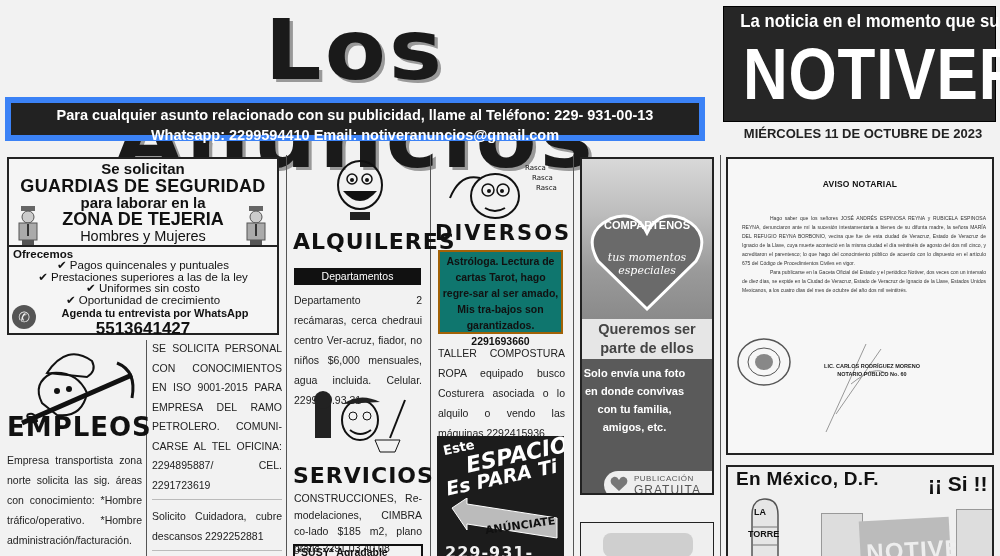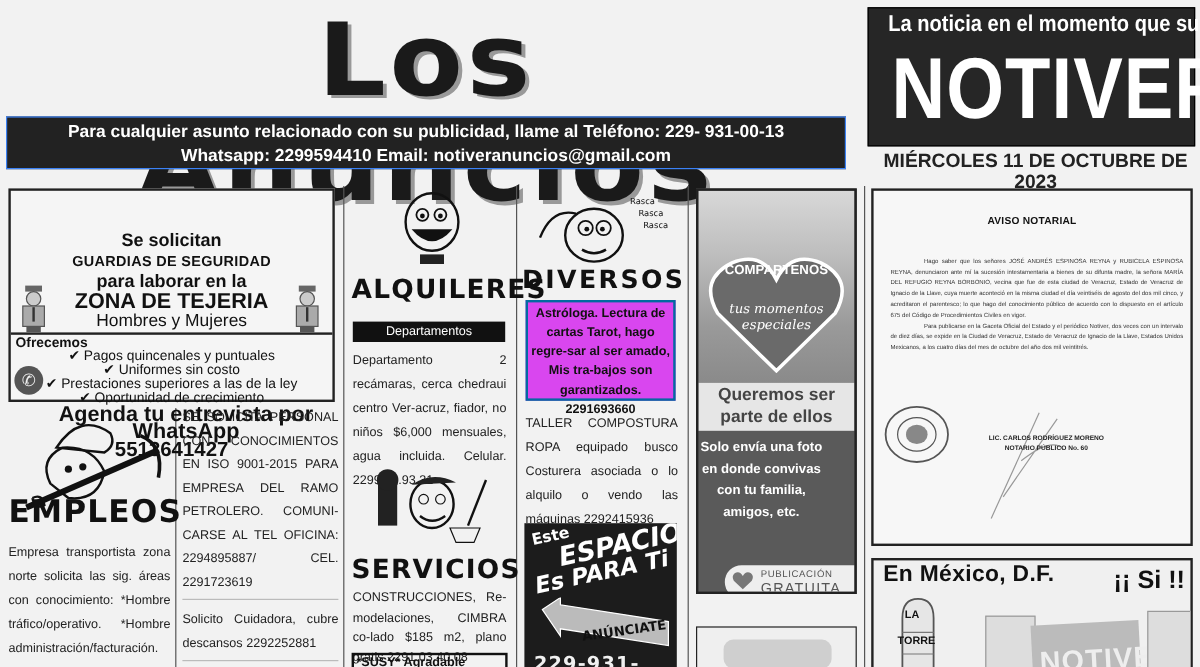--- a/index.html
+++ b/index.html
@@ -11,56 +11,56 @@
     position: absolute; left: 30px; top: 6px; width: 650px; height: 88px;
     font-family: "DejaVu Sans", sans-serif; font-weight: 900; font-size: 84px;
     letter-spacing: 3px; line-height: 88px; text-align: center; color: #1a1a1a;
     text-shadow: 3px 3px 0 #999;
     transform: scaleX(1.06); transform-origin: center;
   }
   .masthead-bar {
     position: absolute; left: 5px; top: 97px; width: 700px; height: 44px;
     background: #222; color: #fff; text-align: center;
     font-family: "Liberation Sans", sans-serif; font-weight: bold; font-size: 14.5px; line-height: 20px;
-    padding-top: 2px; border: 1px solid #3b82f6;
+    padding-top: 2px; border: 6px solid #3b82f6;
   }
   .brand-box {
     position: absolute; left: 723px; top: 6px; width: 273px; height: 116px;
     background: #262626; border: 1px solid #000; color: #fff; text-align: center;
   }
   .brand-tagline { font-family: "Liberation Sans", sans-serif; font-weight: bold; font-size: 19px; line-height: 26px; margin-top: 1px; transform: scaleX(0.88); white-space: nowrap; }
   .brand-name { font-family: "Liberation Sans", sans-serif; font-weight: bold; font-size: 72px; line-height: 80px; letter-spacing: 1px; transform: scaleX(0.86); }
   .issue-date {
     position: absolute; left: 728px; top: 126px; width: 270px; text-align: center;
-    font-weight: bold; font-size: 16px; color: #222;
+    font-weight: bold; font-size: 13px; color: #222;
   }
 
   
   .col-rule { position: absolute; width: 1px; background: #555; }
   .boxed { position: absolute; border: 2px solid #222; background: #f5f5f5; }
   .body-text { font-size: 10.5px; line-height: 20px; text-align: justify; color: #222; }
   .ad-item { border-bottom: 1px solid #bbb; padding-bottom: 4px; margin-bottom: 6px; }
   .section-head {
     font-family: "DejaVu Sans", sans-serif; font-weight: 900; text-align: center;
     letter-spacing: 1px; color: #111;
   }
 
   
   .guard-ad { left: 7px; top: 157px; width: 272px; height: 178px; }
-  .guard-top { height: 88px; border-bottom: 2px solid #222; text-align: center; position: relative; margin-top: 32px; }
+  .guard-top { height: 88px; border-bottom: 2px solid #222; text-align: center; position: relative; }
   .guard-l1 { font-weight: bold; font-size: 15px; line-height: 17px; padding-top: 1px; }
-  .guard-l2 { font-weight: bold; font-size: 12px; line-height: 18px; letter-spacing: 0.3px; }
+  .guard-l2 { font-weight: bold; font-size: 18px; line-height: 18px; letter-spacing: 0.3px; }
   .guard-l3 { font-weight: bold; font-size: 15px; line-height: 16px; }
   .guard-l4 { font-weight: bold; font-size: 18px; line-height: 17px; }
   .guard-l5 { font-weight: normal; font-size: 14.5px; line-height: 17px; }
   .guard-icon { position: absolute; top: 45px; width: 30px; height: 42px; }
   .guard-bottom { padding: 1px 4px; text-align: center; }
   .guard-offer { text-align: left; font-weight: bold; font-size: 11.5px; line-height: 12px; }
   .guard-bullet { font-size: 11.5px; line-height: 11.5px; }
-  .guard-cta { font-weight: bold; font-size: 18px; line-height: 14px; position: relative; margin-left: 24px; }
+  .guard-cta { font-weight: bold; font-size: 11px; line-height: 14px; position: relative; margin-left: 24px; }
   .guard-phone { font-weight: bold; font-size: 17px; line-height: 18px; }
   .wa-icon { position: absolute; left: 3px; top: 146px; width: 24px; height: 24px; border-radius: 50%; background: #555; color: #eee; font-size: 14px; line-height: 24px; text-align: center; }
 
   
   .empleos-art { position: absolute; left: 7px; top: 343px; width: 136px; height: 105px; }
   .empleos-head { position: absolute; left: 7px; top: 410px; width: 136px; font-size: 26px; line-height: 34px; }
   .empleos-text { position: absolute; left: 7px; top: 450px; width: 135px; }
   .empleos-col2 { position: absolute; left: 152px; top: 339px; width: 130px; }
 
   
@@ -71,21 +71,21 @@
 
   
   .serv-art { position: absolute; left: 305px; top: 390px; width: 115px; height: 65px; }
   .serv-head { position: absolute; left: 293px; top: 462px; width: 130px; font-size: 22px; line-height: 28px; }
   .serv-text { position: absolute; left: 294px; top: 490px; width: 128px; line-height: 16.5px; }
   .susy-box { position: absolute; left: 293px; top: 544px; width: 130px; height: 14px; border: 2px solid #111; font-size: 10.5px; font-weight: bold; line-height: 12px; padding-left: 2px; overflow: hidden; }
 
   
   .div-art { position: absolute; left: 440px; top: 158px; width: 125px; height: 68px; }
   .div-head { position: absolute; left: 435px; top: 220px; width: 135px; font-size: 21px; line-height: 26px; letter-spacing: 2px; }
-  .astro-box { position: absolute; left: 438px; top: 250px; width: 125px; height: 84px; border: 2px solid #0369a1; background: #d946ef; text-align: center; font-weight: bold; font-size: 10.5px; line-height: 16px; padding-top: 1px; }
+  .astro-box { position: absolute; left: 438px; top: 250px; width: 125px; height: 84px; border: 2px solid #a16207; background: #0f766e; text-align: center; font-weight: bold; font-size: 10.5px; line-height: 16px; padding-top: 1px; }
   .taller-text { position: absolute; left: 438px; top: 343px; width: 127px; }
 
   
   .espacio-ad { position: absolute; left: 437px; top: 436px; width: 127px; height: 120px; background: #1c1c1c; color: #fff; overflow: hidden; }
   .esp-l1 { position: absolute; left: 6px; top: 4px; font-family: "DejaVu Sans", sans-serif; font-weight: 900; font-size: 13px; transform: rotate(-12deg); }
   .esp-l2 { position: absolute; left: 28px; top: 6px; font-family: "DejaVu Sans", sans-serif; font-weight: 900; font-style: italic; font-size: 22px; transform: rotate(-12deg); }
   .esp-l3 { position: absolute; left: 8px; top: 30px; font-family: "DejaVu Sans", sans-serif; font-weight: 900; font-style: italic; font-size: 19px; transform: rotate(-12deg); }
   .esp-arrow { position: absolute; left: 10px; top: 62px; width: 115px; height: 48px; }
   .esp-phone { position: absolute; left: 8px; top: 107px; font-family: "DejaVu Sans", sans-serif; font-weight: 900; font-size: 16px; color: #f0f0f0; letter-spacing: 1px; }
 
@@ -166,22 +166,22 @@
       <rect x="8" y="2" width="14" height="5" fill="#666"></rect>
         <circle cx="15" cy="13" r="6" fill="#ccc" stroke="#555"></circle>
       <rect x="6" y="19" width="18" height="17" fill="#aaa" stroke="#555"></rect>
         <rect x="14" y="20" width="2" height="12" fill="#333"></rect>
       <rect x="9" y="36" width="12" height="5" fill="#555"></rect>
     </svg>
   </div>
   <div class="guard-bottom">
     <div class="guard-offer">Ofrecemos</div>
     <div class="guard-bullet">✔ Pagos quincenales y puntuales</div>
+    <div class="guard-bullet">✔ Prestaciones superiores a las de la ley</div>
     <div class="guard-bullet">✔ Uniformes sin costo</div>
-    <div class="guard-bullet">✔ Prestaciones superiores a las de la ley</div>
     <div class="guard-bullet">✔ Oportunidad de crecimiento</div>
     <div class="guard-cta">Agenda tu entrevista por WhatsApp</div>
     <div class="guard-phone">5513641427</div>
   </div>
   <div class="wa-icon">✆</div>
 </div>
 
 <svg class="empleos-art" viewBox="0 0 136 105">
   <path d="M40 30 Q60 0 85 18 Q90 28 80 34 Z" fill="none" stroke="#111" stroke-width="2"></path>
   <path d="M35 60 Q25 40 45 30 Q70 28 80 50 Q75 75 50 72 Z" fill="none" stroke="#111" stroke-width="2"></path>

